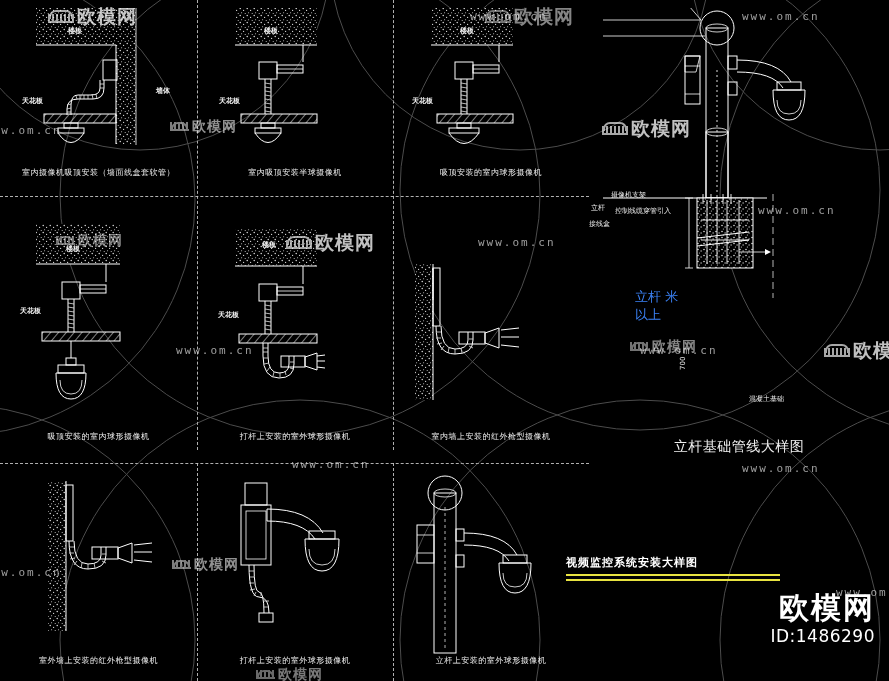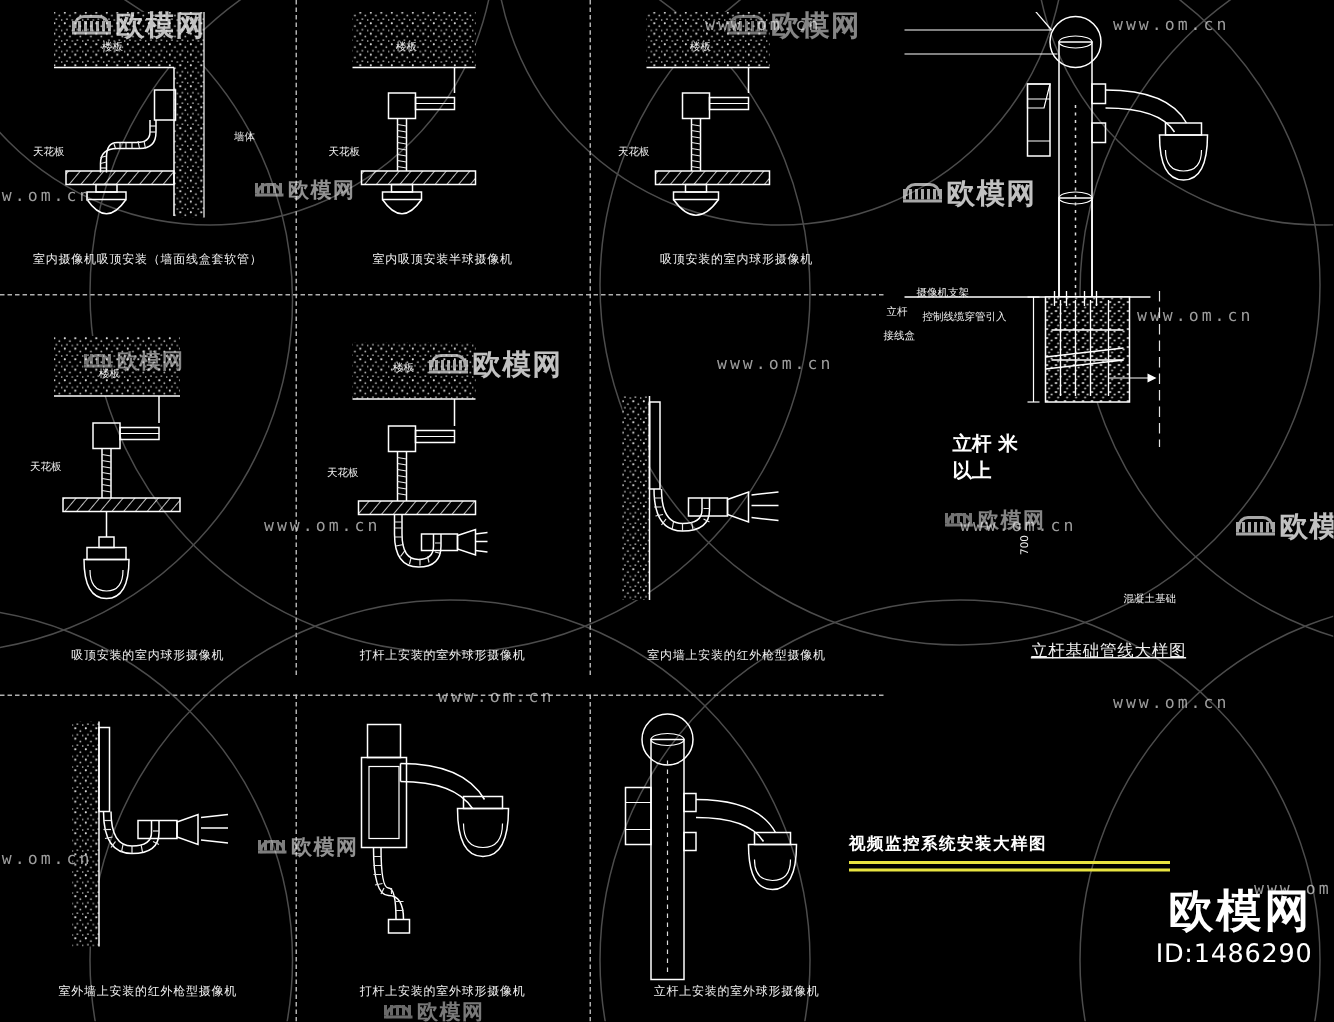--- a/index.html
+++ b/index.html
@@ -74,22 +74,22 @@
   .brandblock{position:absolute;right:14px;top:592px;text-align:right;z-index:60;}
   .brandblock .brand{
     font-size:30px;font-weight:bold;color:#ffffff;letter-spacing:2px;line-height:1.05;
   }
   .brandblock .idtext{
     font-size:17px;color:#ffffff;letter-spacing:.5px;margin-top:2px;
     font-family:"DejaVu Sans","Liberation Sans",sans-serif;
   }
 
   .lbl{position:absolute;font-size:7px;color:#f0f0f0;white-space:nowrap;}
-  .lbl.b{font-weight:normal;text-align:right;}
-  .polelbl{position:absolute;font-size:13px;font-weight:bold;color:#ffffff;white-space:nowrap;line-height:1.35;}
+  .lbl.b{font-weight:bold;text-align:right;}
+  .polelbl{position:absolute;font-size:13px;font-weight:normal;color:#3b82f6;white-space:nowrap;line-height:1.35;}
 </style>
 </head>
 <body>
 
 <div class="stage">
 
   <svg class="arcs" width="889" height="681" viewBox="0 0 889 681">
     <g fill="none" stroke="#8a8a8a" stroke-width="1" opacity="0.55">
       <circle cx="-40" cy="200" r="235"></circle>
       <circle cx="300" cy="195" r="240"></circle>
@@ -484,21 +484,21 @@
     <div class="polelbl" style="left:46px;top:306px;">以上</div>
 
     <div class="lbl" style="left:90px;top:370px;transform:rotate(-90deg);transform-origin:left top;font-size:7px;">700</div>
 
     <div class="lbl" style="left:22px;top:190px;">摄像机支架</div>
     <div class="lbl" style="left:2px;top:203px;">立杆</div>
     <div class="lbl" style="left:0px;top:219px;text-align:right;">接线盒</div>
     <div class="lbl" style="left:26px;top:206px;">控制线缆穿管引入</div>
     <div class="lbl" style="left:160px;top:394px;">混凝土基础</div>
 
-    <div class="cap" style="left:0;top:426px;width:300px;font-size:11px;text-decoration:underline;">立杆基础管线大样图</div>
+    <div class="cap" style="left:0;top:438px;width:300px;font-size:14px;">立杆基础管线大样图</div>
   </div>
 
   <div class="titleblock">
     <div class="t-main">视频监控系统安装大样图</div>
     <div class="rule1"></div>
     <div class="rule2"></div>
   </div>
 
   <div class="brandblock">
     <div class="brand">欧模网</div>

